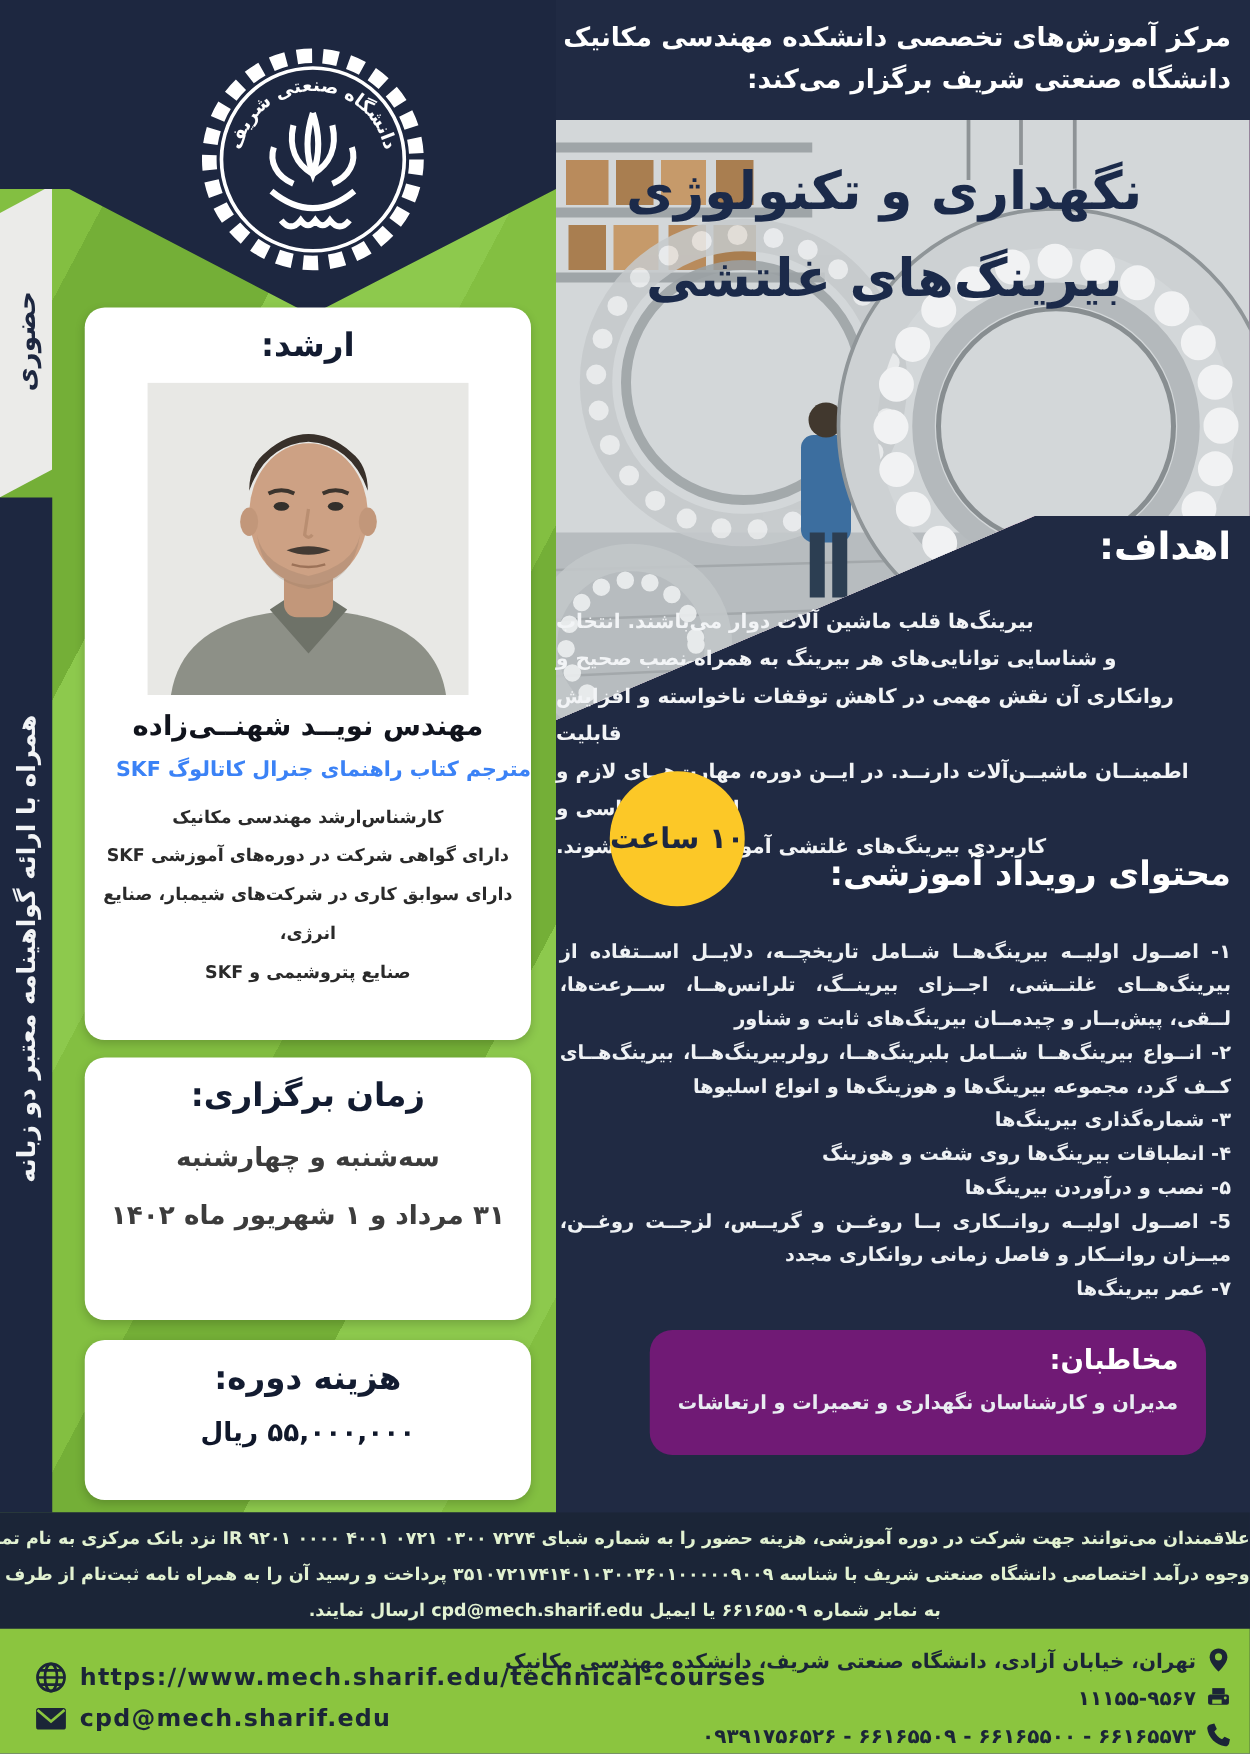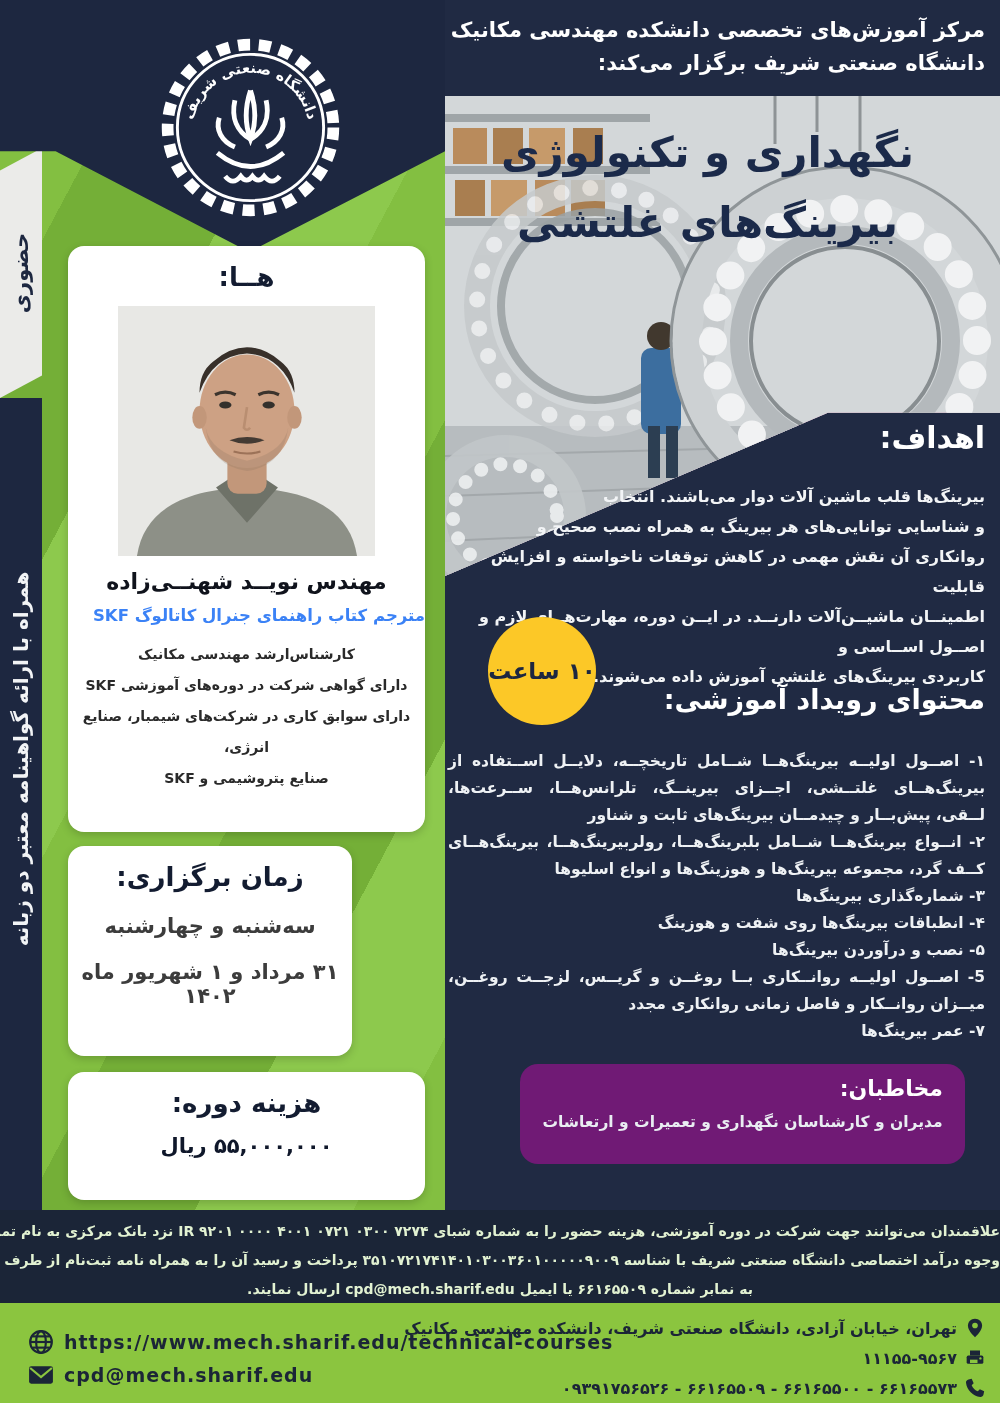--- a/index.html
+++ b/index.html
@@ -29,21 +29,21 @@
 
   
   .hero{left:445px;top:96px;width:555px;height:480px;background:#f9a8d4;
     clip-path:polygon(0 0,100% 0,100% 66%,69% 66%,0 100%);}
   .hero svg{position:absolute;left:0;top:0;width:100%;height:100%;}
   .hero-title{position:absolute;left:10px;right:40px;top:22px;text-align:center;
     color:#1b2a4a;font-weight:900;font-size:42px;line-height:70px;}
 
   
   .goals-h{right:15px;top:420px;text-align:right;color:#fff;font-weight:800;font-size:30px;}
-  .goals{left:445px;right:15px;top:482px;text-align:right;color:#f2f4f6;
+  .goals{left:445px;right:15px;top:482px;text-align:left;color:#f2f4f6;
     font-weight:600;font-size:16px;line-height:30px;}
 
   
   .hours{left:488px;top:617px;width:108px;height:108px;border-radius:50%;background:#fcc827;
     display:flex;align-items:center;justify-content:center;color:#1d2740;font-weight:800;font-size:23px;}
 
   
   .content-h{right:15px;top:684px;text-align:right;color:#fff;font-weight:800;font-size:27px;}
   .content-list{left:448px;right:15px;top:748px;direction:rtl;text-align:justify;
     color:#eef1f4;font-weight:600;font-size:15.5px;line-height:27px;}
@@ -57,21 +57,21 @@
 
   
   .card{background:#fff;border-radius:16px;text-align:center;box-shadow:0 3px 8px rgba(0,0,0,.18);}
   .card-instructor{left:68px;top:246px;width:357px;height:586px;}
   .card-h{color:#131c31;font-weight:800;font-size:26px;margin-top:16px;}
   .photo{width:258px;height:250px;margin:14px auto 0;overflow:hidden;}
   .inst-name{color:#10131c;font-weight:800;font-size:22px;margin-top:13px;}
   .inst-role{color:#3b82f6;font-weight:700;font-size:16.5px;margin-top:12px;text-align:right;}
   .inst-details{color:#2a2a2a;font-weight:600;font-size:14px;line-height:31px;margin-top:14px;}
 
-  .card-schedule{left:68px;top:846px;width:284px;height:210px;}
+  .card-schedule{left:68px;top:846px;width:357px;height:210px;}
   .sched-line{color:#3c3c3c;font-weight:600;font-size:21px;margin-top:22px;}
 
   .card-fee{left:68px;top:1072px;width:357px;height:128px;}
   .fee-amount{color:#0f172a;font-weight:700;font-size:21px;margin-top:16px;}
 
   
   .pay{left:0;top:1210px;width:1000px;height:93px;background:#1b2537;direction:rtl;
     text-align:center;color:#e2f2d2;font-weight:700;font-size:14px;line-height:29px;padding-top:7px;box-sizing:border-box;}
   .pay div{white-space:nowrap;}
   .iban{direction:ltr;unicode-bidi:isolate;}
@@ -208,21 +208,21 @@
     <p>5- اصــول اولیــه روانــکاری بــا روغــن و گریــس، لزجــت روغــن، میــزان روانــکار و فاصل زمانی روانکاری مجدد</p>
     <p>۷- عمر بیرینگ‌ها</p>
   </div>
 
   <div class="abs aud">
     <div class="aud-h">مخاطبان:</div>
     <div class="aud-t">مدیران و کارشناسان نگهداری و تعمیرات و ارتعاشات</div>
   </div>
 
   <div class="abs card card-instructor">
-    <div class="card-h">هــا:</div>
+    <div class="card-h">ارشد:</div>
     <div class="photo">
       <svg viewBox="0 0 250 245">
         <rect width="250" height="245" fill="#e8e8e5"></rect>
         <path d="M18,245 C24,196 66,178 125,176 C184,178 226,196 232,245 Z" fill="#8d9087"></path>
         <path d="M95,176 L125,210 L155,176 L143,168 L107,168 Z" fill="#6e7268"></path>
         <rect x="106" y="134" width="38" height="48" rx="10" fill="#c2977a"></rect>
         <ellipse cx="125" cy="102" rx="46" ry="55" fill="#cda184"></ellipse>
         <ellipse cx="79" cy="108" rx="7" ry="11" fill="#c2977a"></ellipse>
         <ellipse cx="171" cy="108" rx="7" ry="11" fill="#c2977a"></ellipse>
         <path d="M79,84 Q92,48 125,46 Q158,48 171,84 Q171,64 158,54 Q142,40 125,40 Q108,40 92,54 Q79,64 79,84 Z" fill="#38302a"></path>

